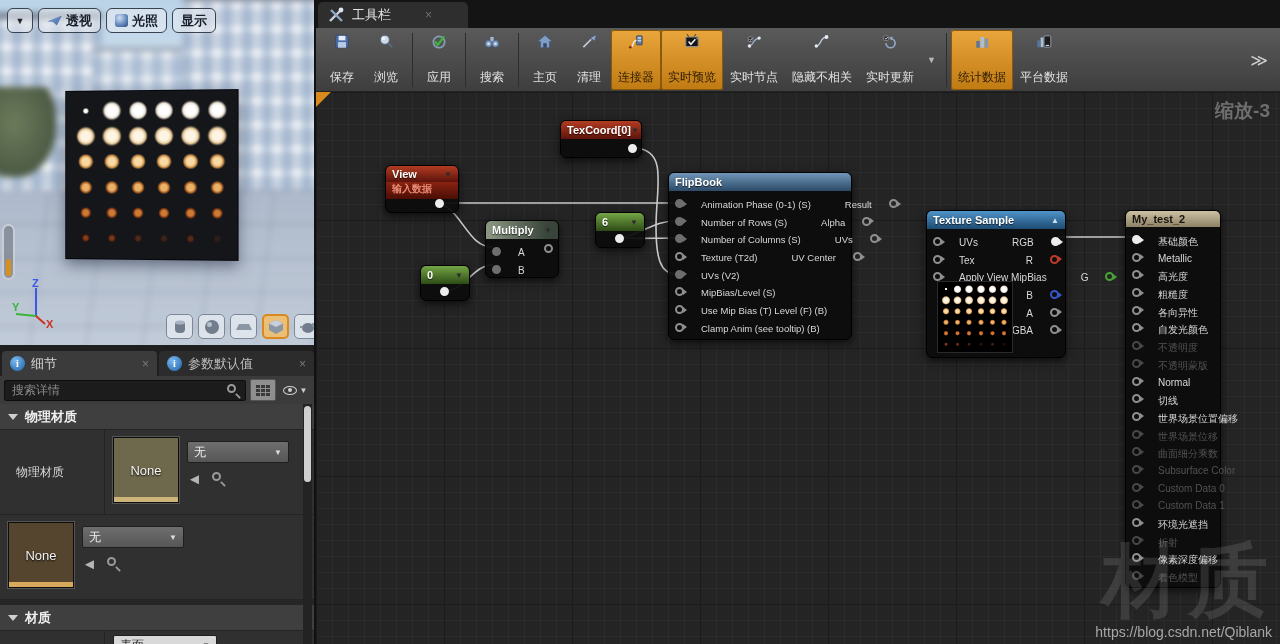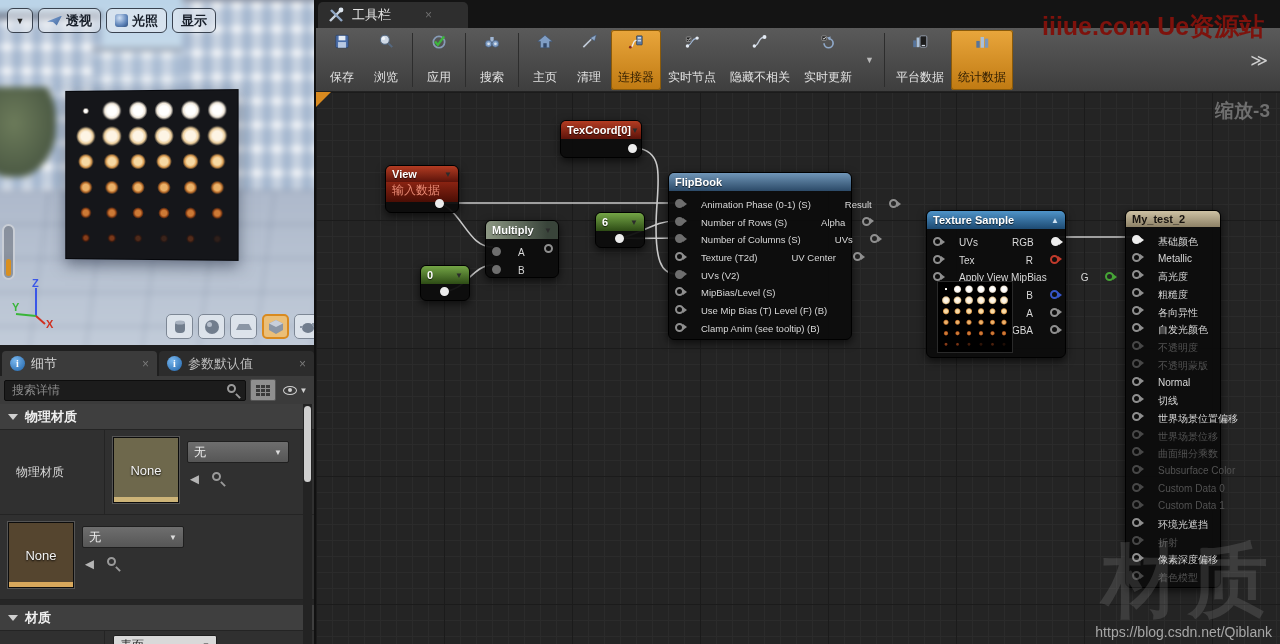--- a/index.html
+++ b/index.html
@@ -118,21 +118,21 @@
       box-shadow:0 3px 9px rgba(0,0,0,.65);font-size:10px;color:#d8d8d8}
   .nh{height:18px;border-radius:5px 5px 0 0;display:flex;align-items:center;justify-content:space-between;
       padding:0 6px;font-size:11px;font-weight:bold;color:#fff;text-shadow:0 1px 1px rgba(0,0,0,.7)}
   .nh .c{font-size:8px;color:#2c2c2c;text-shadow:none}
   .hdr-red{background:linear-gradient(180deg,#b33c22,#5c130a)}
   .hdr-green{background:linear-gradient(180deg,#74a546,#2d4b15)}
   .hdr-mult{background:linear-gradient(90deg,#8d9884,#39443a 85%)}
   .hdr-flip{background:linear-gradient(180deg,#7096b8,#2c4a68)}
   .hdr-ts{background:linear-gradient(180deg,#4f94c9,#1d4a72)}
   .hdr-out{background:linear-gradient(180deg,#cec2a4,#8d8166);color:#181410;text-shadow:none}
-  .sub{font-size:12px;font-weight:normal;color:#e98a74;padding:0 6px 3px;background:linear-gradient(180deg,#8a2312,#4a0e05);}
+  .sub{font-size:10px;font-weight:bold;color:#e98a74;padding:0 6px 3px;background:linear-gradient(180deg,#8a2312,#4a0e05);}
   .pin{width:9px;height:9px;border:2px solid #8f8f8f;border-radius:50%;flex:0 0 auto;position:relative}
   .pin.filled{background:#ededed;border-color:#ededed}
   .pin.dim{border-color:#6e6e6e;background:#6e6e6e}
   .pin.tail::after{content:"";position:absolute;right:-5px;top:50%;transform:translateY(-50%);
       border-left:4px solid;border-left-color:inherit;border-top:3px solid transparent;border-bottom:3px solid transparent}
   .pin.r{border-color:#c03a2b}.pin.g{border-color:#46a436}.pin.b{border-color:#3656c8}
   .pin.disab{border-color:#474747}
   .nrow{display:flex;align-items:flex-start;gap:17px;height:17.7px;padding:8px 6px}
   .nrow .lab{white-space:nowrap}
   .nrow .sp{flex:1}
@@ -441,20 +441,30 @@
       <div class="tb-btn active">
         <svg viewBox="0 0 30 30">
             <rect x="16" y="5" width="10" height="16" rx="1" fill="#5d7ba2" stroke="#1e2c40"></rect>
             <rect x="18" y="7" width="6" height="3" fill="#c8d4e4"></rect>
             <rect x="18" y="12" width="6" height="3" fill="#c8d4e4"></rect>
             <path d="M5 25 C12 25 8 12 16 13" fill="none" stroke="#ececec" stroke-width="2.2"></path>
             <circle cx="5" cy="25" r="2.4" fill="#8a2a1a"></circle>
           </svg>
         <span>连接器</span>
       </div>
+      <div class="tb-btn active">
+        <svg viewBox="0 0 30 30">
+            <line x1="10" y1="7" x2="6" y2="2" stroke="#222" stroke-width="1.6"></line>
+            <line x1="18" y1="7" x2="22" y2="2" stroke="#222" stroke-width="1.6"></line>
+            <rect x="4" y="7" width="22" height="17" rx="2" fill="#151515" stroke="#8d8d8d" stroke-width="2"></rect>
+            <path d="M9 15 l4 5 l8 -9" fill="none" stroke="#f2f2f2" stroke-width="2.6"></path>
+            <circle cx="24" cy="10" r="1.2" fill="#ccc"></circle>
+          </svg>
+        <span>实时预览</span>
+      </div>
       <div class="tb-btn">
         <svg viewBox="0 0 30 30">
             <rect x="5" y="7" width="8" height="8" rx="1" fill="#222" stroke="#9a9a9a" stroke-width="1.4"></rect>
             <path d="M7 11 l2 2 l3 -4" fill="none" stroke="#ddd" stroke-width="1.6"></path>
             <path d="M8 22 C16 20 14 10 22 10" fill="none" stroke="#9fb6d4" stroke-width="2"></path>
             <circle cx="7" cy="23" r="3" fill="#e4ebf4"></circle>
             <circle cx="24" cy="9" r="3" fill="#e4ebf4"></circle>
           </svg>
         <span>实时节点</span>
       </div>
@@ -470,36 +480,36 @@
         <svg viewBox="0 0 30 30">
             <rect x="4" y="5" width="8" height="8" rx="1" fill="#222" stroke="#9a9a9a" stroke-width="1.4"></rect>
             <path d="M6 9 l2 2 l3 -4" fill="none" stroke="#ddd" stroke-width="1.6"></path>
             <path d="M8 18 a8 8 0 1 0 8 -8" fill="none" stroke="#8fa8c8" stroke-width="3"></path>
             <polygon points="13,8 20,6 18,13" fill="#8fa8c8"></polygon>
           </svg>
         <span>实时更新</span>
       </div>
       <div class="tb-caret">▼</div>
       <div class="tb-sep"></div>
+      <div class="tb-btn active">
+        <svg viewBox="0 0 30 30">
+            <rect x="5" y="14" width="6" height="12" fill="#56749c"></rect>
+            <rect x="12.5" y="7" width="6" height="19" fill="#a9c0da"></rect>
+            <rect x="20" y="10" width="6" height="16" fill="#7b97ba"></rect>
+          </svg>
+        <span>统计数据</span>
+      </div>
       <div class="tb-btn">
         <svg viewBox="0 0 30 30">
             <rect x="3" y="13" width="5" height="12" fill="#56749c"></rect>
             <rect x="9" y="8" width="5" height="17" fill="#a9c0da"></rect>
             <rect x="15" y="5" width="12" height="20" rx="2" fill="#1c1c1c" stroke="#9aa4b4" stroke-width="1.6"></rect>
             <rect x="18" y="21" width="6" height="2" fill="#cfd6e0"></rect>
           </svg>
         <span>平台数据</span>
-      </div>
-      <div class="tb-btn active">
-        <svg viewBox="0 0 30 30">
-            <rect x="5" y="14" width="6" height="12" fill="#56749c"></rect>
-            <rect x="12.5" y="7" width="6" height="19" fill="#a9c0da"></rect>
-            <rect x="20" y="10" width="6" height="16" fill="#7b97ba"></rect>
-          </svg>
-        <span>统计数据</span>
       </div>
       <div class="tb-end">≫</div>
     </div>
 
     <div class="graph">
       <div class="corner"></div>
       <div class="zoom-label">缩放-3</div>
 
       <svg class="wires" width="964" height="552">
         <g fill="none" stroke="#c9c9c9" stroke-width="1.6">
@@ -779,14 +789,13 @@
               <span class="lab">着色模型</span>
             </div>
           </div>
       </div>
 
       <div class="big-wm">材质</div>
       <div class="url-wm">https://blog.csdn.net/Qiblank</div>
     </div>
   </section>
 
-  <div class="site-wm">iiiue.com Ue资源站</div>
 </div>
 
 </body></html>

